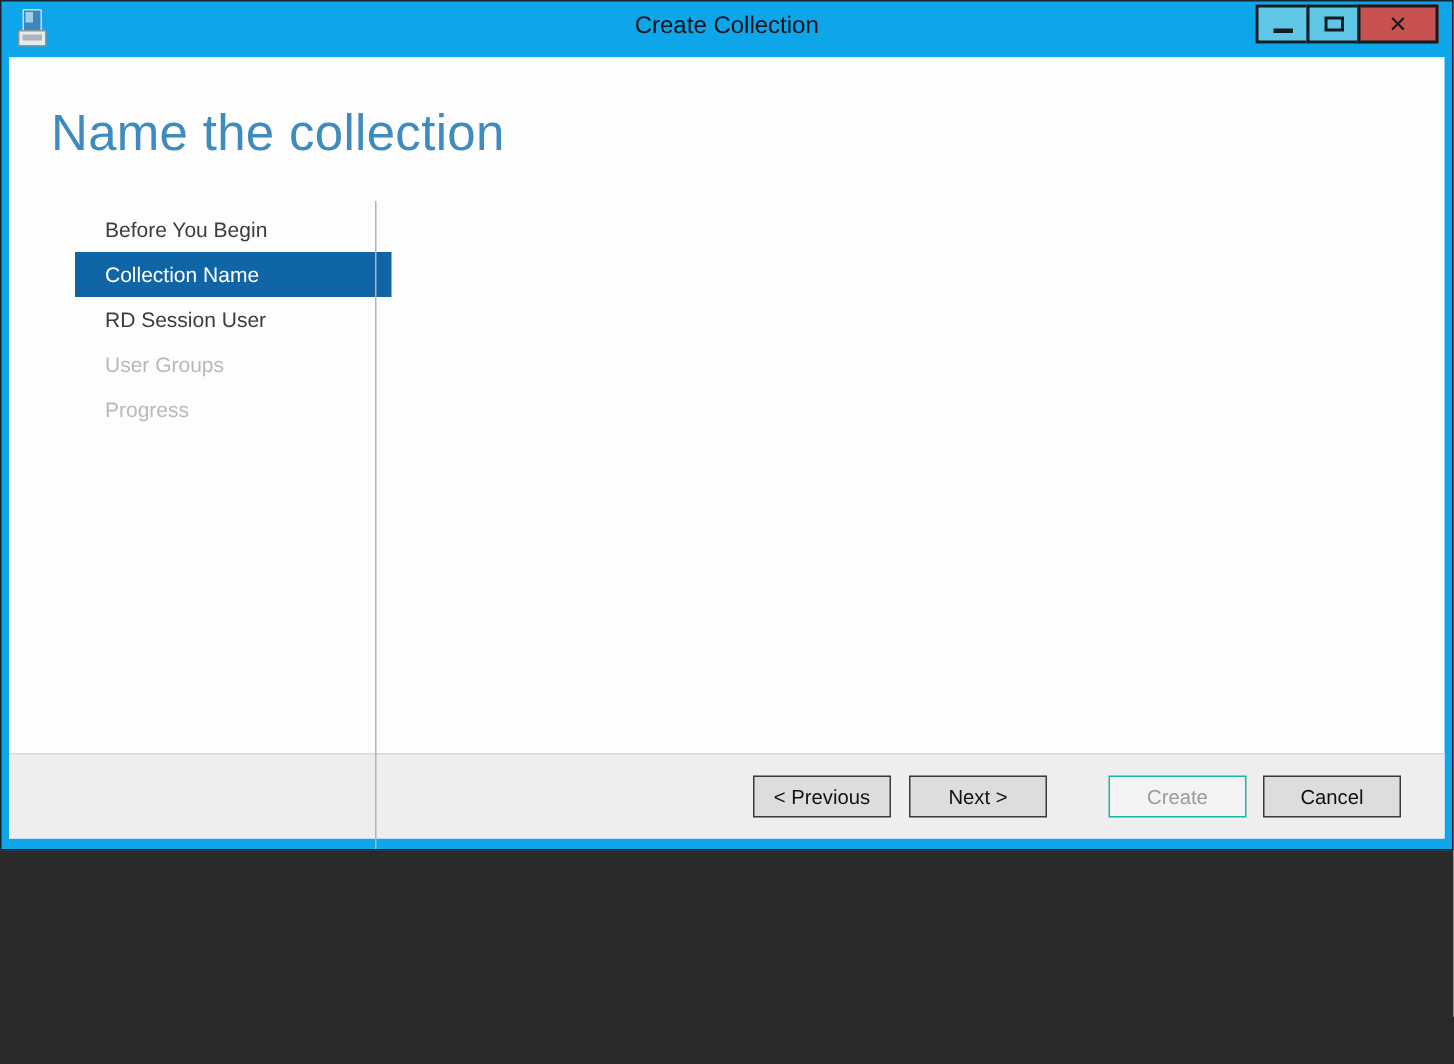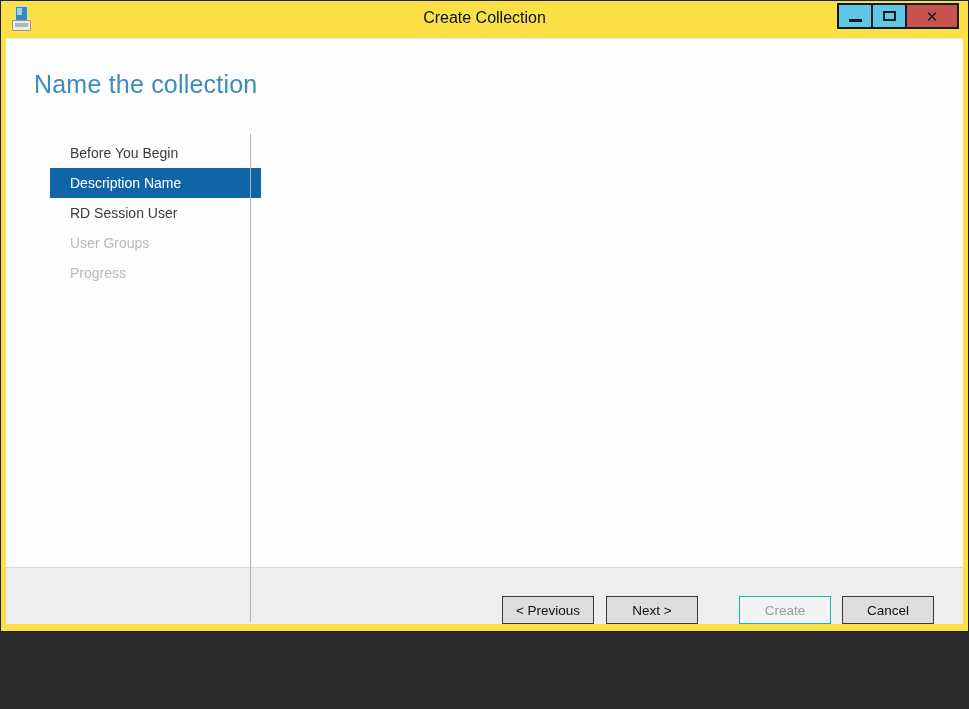--- a/index.html
+++ b/index.html
@@ -2,22 +2,22 @@
 <html><head>
 <meta charset="utf-8">
 <style>
   * { margin: 0; padding: 0; box-sizing: border-box; }
   html, body { background: #2a2a2a; }
   body { font-family: "Liberation Sans", "DejaVu Sans", sans-serif; }
 
   .window {
     position: relative;
     width: 969px;
-    height: 632px;
-    background: #fde047;
+    height: 567px;
+    background: #0ea5e9;
     border: 1px solid #16262e;
     overflow: hidden;
   }
 
   
   .titlebar {
     position: absolute;
     left: 0; right: 0; top: 0;
     height: 37px;
   }
@@ -103,21 +103,21 @@
     background: #fdfdfd;
     border-top: 1px solid #e9e9e9;
     display: flex;
     flex-direction: column;
   }
   .page { position: relative; flex: 1; }
 
   .page-heading {
     position: absolute;
     left: 28px; top: 31px;
-    font-size: 25px;
+    font-size: 34px;
     font-weight: normal;
     letter-spacing: 0.2px;
     color: #3e8bbd;
   }
 
   
   .step-nav {
     position: absolute;
     left: 44px; top: 99px;
     width: 211px;
@@ -186,21 +186,21 @@
     outline: none;
     display: block;
   }
 
   
   .footer {
     height: 57px;
     background: #eeeeee;
     border-top: 1px solid #d7d7d7;
     display: flex;
-    align-items: flex-end;
+    align-items: center;
     justify-content: flex-end;
     padding-right: 29px;
   }
   .btn {
     width: 92px;
     height: 28px;
     font-family: "Liberation Sans", "DejaVu Sans", sans-serif;
     font-size: 13.5px;
     color: #111111;
     background: #dddddd;
@@ -245,21 +245,21 @@
     </div>
   </div>
 
   <div class="client">
     <div class="page">
 
       <h1 class="page-heading">Name the collection</h1>
 
       <div class="step-nav">
         <div class="step-item enabled">Before You Begin</div>
-        <div class="step-item active">Description Name</div>
+        <div class="step-item active">Collection Name</div>
         <div class="step-item enabled">RD Session User</div>
         <div class="step-item disabled">User Groups</div>
         <div class="step-item disabled">Progress</div>
       </div>
 
       <div class="nav-divider"></div>
 
 
     </div>
 

